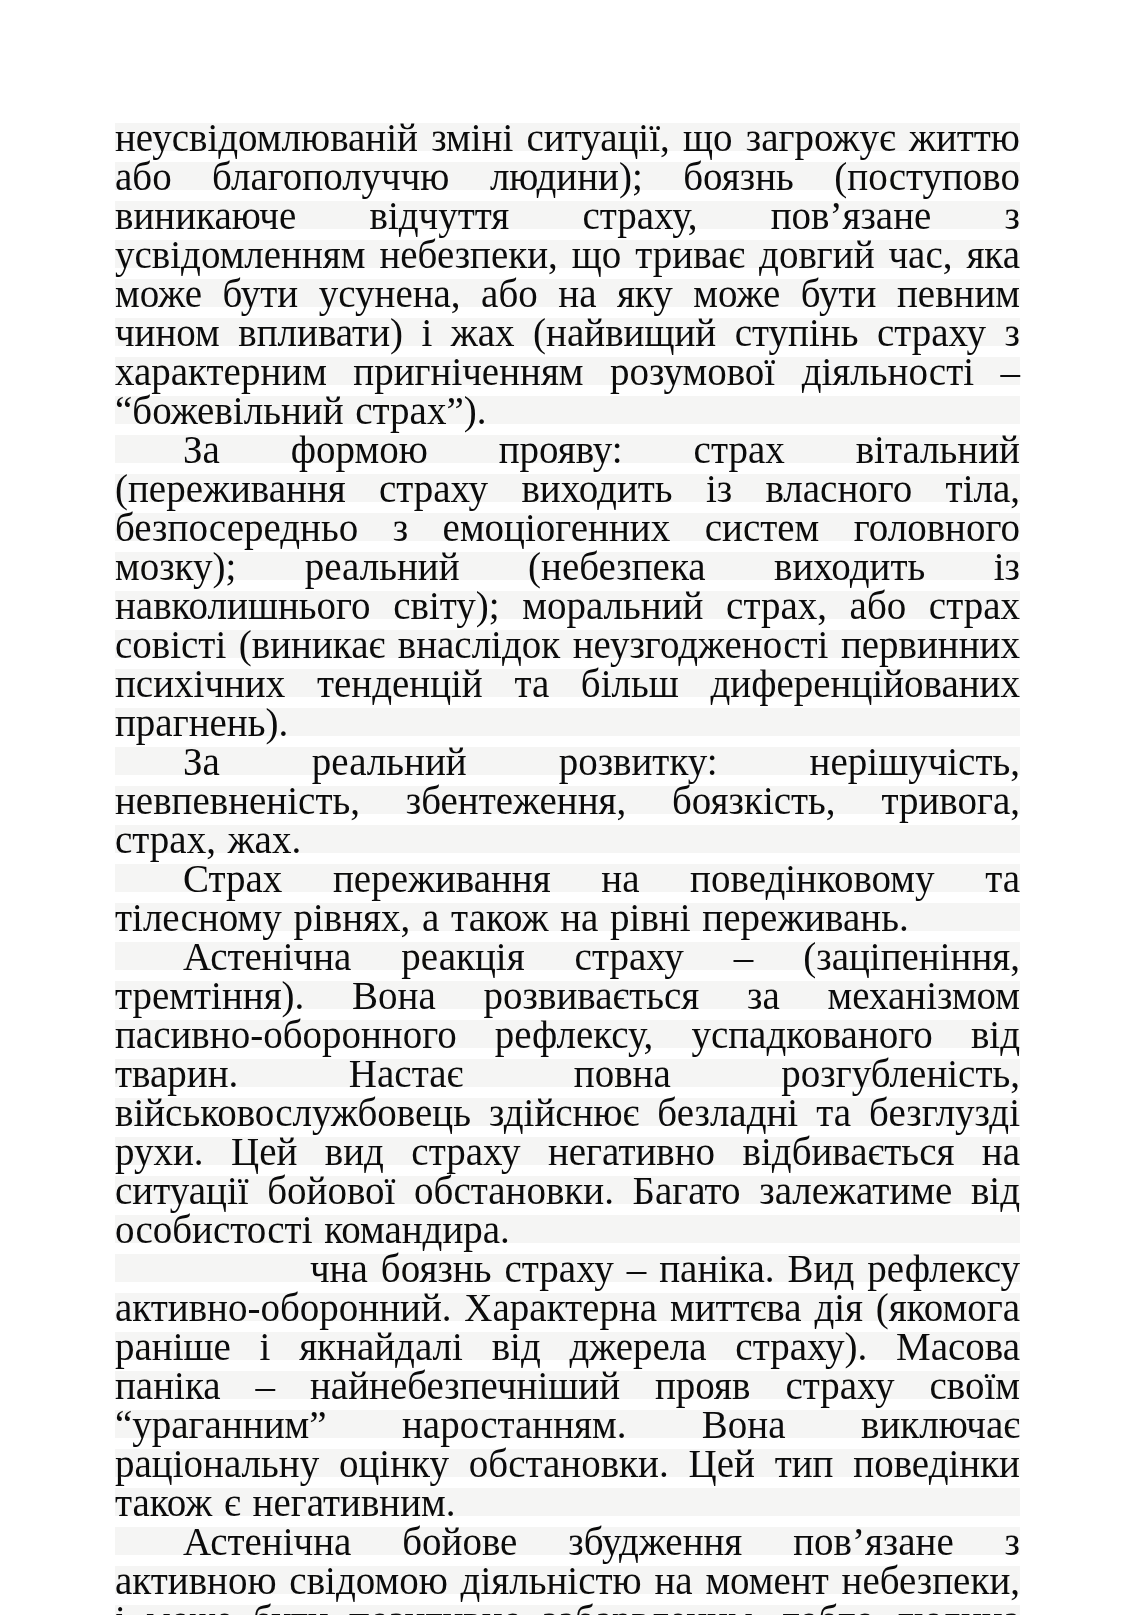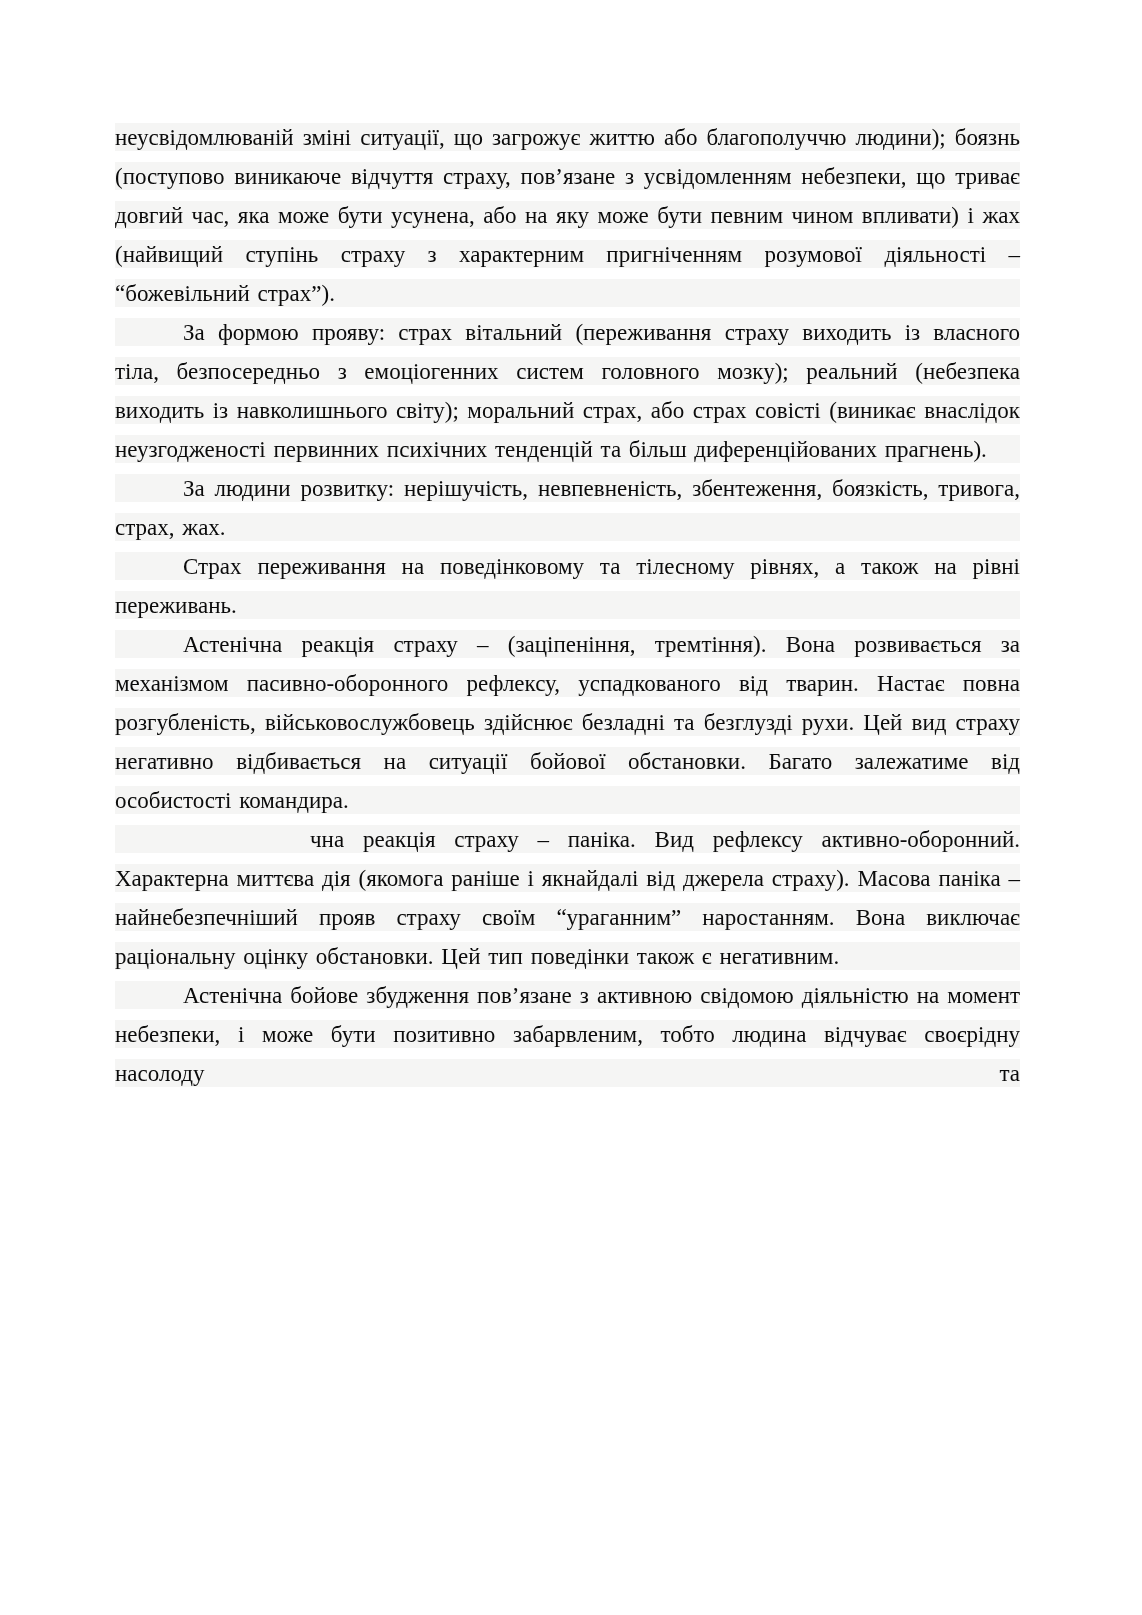--- a/index.html
+++ b/index.html
@@ -30,21 +30,21 @@
     background: repeating-linear-gradient(
       to bottom,
       #ffffff 0px, #ffffff 5px,
       #f5f5f4 5px, #f5f5f4 33px,
       #ffffff 33px, #ffffff 39px
     );
   }
   p.para {
     margin: 0;
     padding: 0;
-    font-size: 23px;
+    font-size: 39px;
     line-height: 39px;
     text-align: justify;
     text-indent: 68px;
     word-spacing: 2px;
   }
   p.para.no-indent   { text-indent: 0; }
   p.para.large-indent{ text-indent: 195px; }
   p.para.justify-last{ text-align-last: justify; }
   .lead { }
 </style>
@@ -52,26 +52,26 @@
 <body>
 
 <div class="page">
   <div class="content">
 
     <p class="para no-indent"><span class="lead"></span><span>неусвідомлюваній зміні ситуації, що загрожує життю або благополуччю людини); боязнь (поступово виникаюче відчуття страху, пов’язане з усвідомленням небезпеки, що триває довгий час, яка може бути усунена, або на яку може бути певним чином впливати) і жах (найвищий ступінь страху з характерним пригніченням розумової діяльності – “божевільний страх”).</span></p>
 
     <p class="para"><span class="lead">За формою прояву:</span><span> страх вітальний (переживання страху виходить із власного тіла, безпосередньо з емоціогенних систем головного мозку); реальний (небезпека виходить із навколишнього світу); моральний страх, або страх совісті (виникає внаслідок неузгодженості первинних психічних тенденцій та більш диференційованих прагнень).</span></p>
 
 
-    <p class="para"><span class="lead">За людини розвитку:</span><span> нерішучість, невпевненість, збентеження, боязкість, тривога, страх, жах.</span></p>
+    <p class="para"><span class="lead">За реальний розвитку:</span><span> нерішучість, невпевненість, збентеження, боязкість, тривога, страх, жах.</span></p>
 
     <p class="para"><span class="lead"></span><span>Страх переживання на поведінковому та тілесному рівнях, а також на рівні переживань.</span></p>
 
 
     <p class="para"><span class="lead">Астенічна реакція страху</span><span> – (заціпеніння, тремтіння). Вона розвивається за механізмом пасивно-оборонного рефлексу, успадкованого від тварин. Настає повна розгубленість, військовослужбовець здійснює безладні та безглузді рухи. Цей вид страху негативно відбивається на ситуації бойової обстановки. Багато залежатиме від особистості командира.</span></p>
 
-    <p class="para large-indent"><span class="lead">чна реакція страху</span><span> – паніка. Вид рефлексу активно-оборонний. Характерна миттєва дія (якомога раніше і якнайдалі від джерела страху). Масова паніка – найнебезпечніший прояв страху своїм “ураганним” наростанням. Вона виключає раціональну оцінку обстановки. Цей тип поведінки також є негативним.</span></p>
+    <p class="para large-indent"><span class="lead">чна боязнь страху</span><span> – паніка. Вид рефлексу активно-оборонний. Характерна миттєва дія (якомога раніше і якнайдалі від джерела страху). Масова паніка – найнебезпечніший прояв страху своїм “ураганним” наростанням. Вона виключає раціональну оцінку обстановки. Цей тип поведінки також є негативним.</span></p>
 
     <p class="para justify-last"><span class="lead">Астенічна бойове збудження</span><span> пов’язане з активною свідомою діяльністю на момент небезпеки, і може бути позитивно забарвленим, тобто людина відчуває своєрідну насолоду та</span></p>
 
   </div>
 
 </div>
 
 </body></html>

